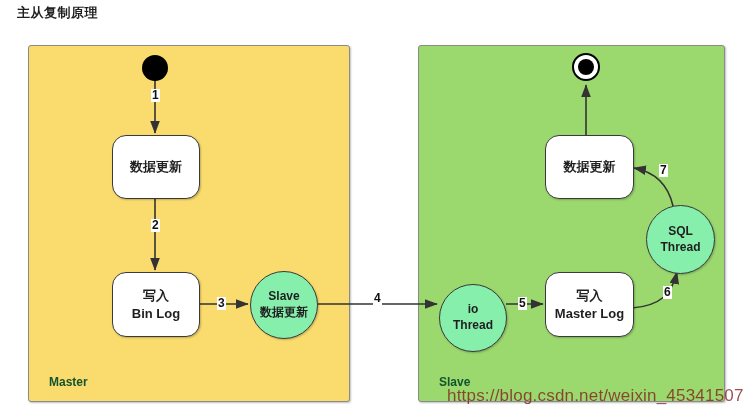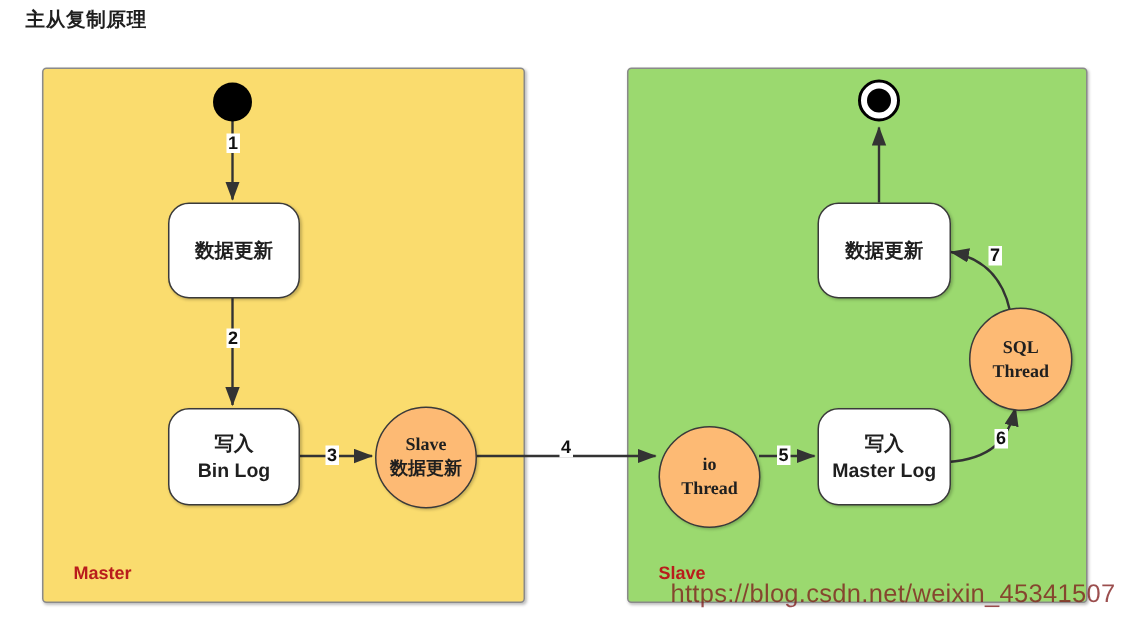--- a/index.html
+++ b/index.html
@@ -6,30 +6,30 @@
   body{width:751px;height:416px;position:relative;overflow:hidden;
        font-family:"Liberation Sans","DejaVu Sans",sans-serif;color:#2b2b2b;}
 
   #diagram-title{position:absolute;left:17px;top:4px;font-size:13px;font-weight:700;
        letter-spacing:.5px;color:#1f1f1f;}
 
   .lane{position:absolute;border:1.5px solid #8a8a8a;border-radius:3px;
         box-shadow:1px 1px 2px rgba(0,0,0,.25);}
   #lane-master{left:28px;top:45px;width:320px;height:355px;background:#FADC6E;}
   #lane-slave{left:418px;top:45px;width:305px;height:355px;background:#9BD96F;}
-  .lane-label{position:absolute;bottom:12px;left:20px;font-size:12px;font-weight:700;color:#b91c1c;margin-top:24px;}
+  .lane-label{position:absolute;bottom:12px;left:20px;font-size:12px;font-weight:700;color:#14532d;margin-top:24px;}
 
   .node-box{position:absolute;background:#ffffff;border:1.5px solid #3a3a3a;border-radius:14px;
         display:flex;flex-direction:column;align-items:center;justify-content:center;
         font-size:13px;font-weight:700;line-height:1.35;color:#1f1f1f;
         box-shadow:1px 1px 2px rgba(0,0,0,.22);text-align:center;}
-  .node-circle{position:absolute;background:#fdba74;border:1.5px solid #3a3a3a;border-radius:50%;
+  .node-circle{position:absolute;background:#86efac;border:1.5px solid #3a3a3a;border-radius:50%;
         display:flex;flex-direction:column;align-items:center;justify-content:center;
         font-size:12px;font-weight:700;line-height:1.3;color:#1f1f1f;
-        box-shadow:1px 1px 2px rgba(0,0,0,.22);text-align:center;font-family:Liberation Serif, serif;}
+        box-shadow:1px 1px 2px rgba(0,0,0,.22);text-align:center;}
 
   .start-node{position:absolute;width:26px;height:26px;border-radius:50%;background:#000;}
   .end-node{position:absolute;width:28px;height:28px;border-radius:50%;background:#fff;
         border:2px solid #000;box-sizing:border-box;}
   .end-node::after{content:"";position:absolute;left:4px;top:4px;width:16px;height:16px;
         border-radius:50%;background:#000;}
 
   .edge-label{position:absolute;background:#ffffff;color:#111;font-size:12px;font-weight:700;
         padding:0 1px;line-height:13px;}
 

